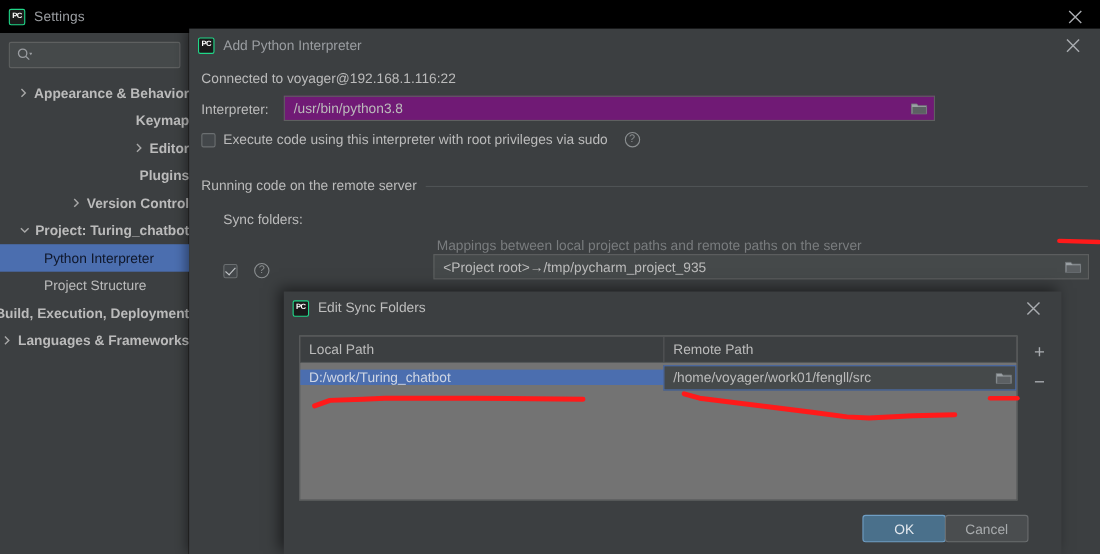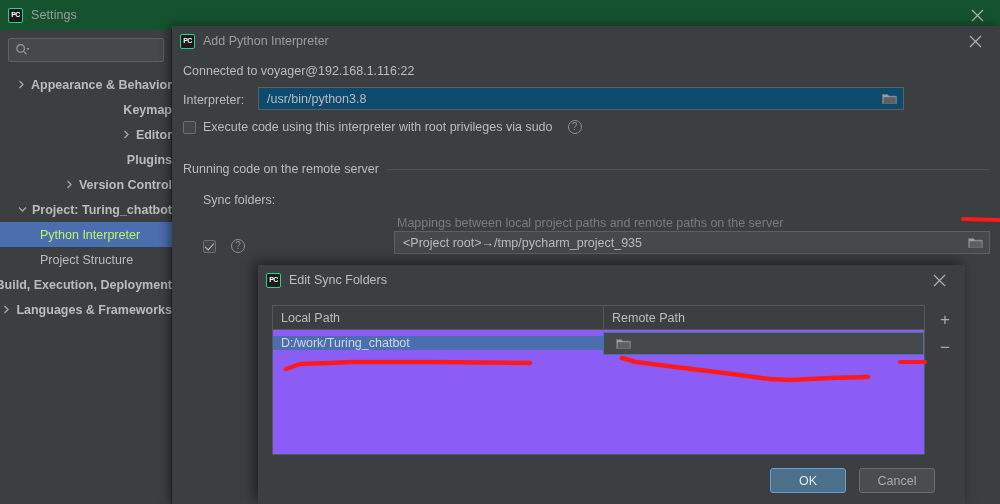--- a/index.html
+++ b/index.html
@@ -12,21 +12,21 @@
   }
   * { box-sizing: border-box; }
 
   
   .settings-window {
     position: absolute; left: 0; top: 0; width: 1000px; height: 504px;
     background: #3c3f41;
   }
   .settings-titlebar {
     position: absolute; left: 0; top: 0; width: 1000px; height: 30px;
-    background: #14532d;
+    background: #000000;
     display: flex; align-items: center;
   }
   .pc-logo {
     width: 15px; height: 15px; margin-left: 8px; margin-right: 8px;
     border: 1.6px solid #21d789; border-radius: 2px;
     background: #1a1a1a; position: relative; flex: none;
   }
   .pc-logo::after {
     content: "PC"; position: absolute; left: 0; top: -1px; width: 100%;
     text-align: center; font-size: 7px; line-height: 13px; color: #ffffff;
@@ -61,21 +61,21 @@
   .search-icon svg { display:block; }
 
   .tree { position: absolute; left: 0; top: 42px; width: 172px; }
   .tree-item {
     height: 25px; display: flex; align-items: center;
     font-size: 12.5px; color: #bbbbbb; white-space: nowrap;
     padding-left: 12px;
   }
   .tree-item.bold { font-weight: bold; justify-content: flex-end; }
   .tree-item.child { padding-left: 40px; }
-  .tree-item.selected { background: #4b6eaf; color: #bef264; }
+  .tree-item.selected { background: #4b6eaf; color: #0f172a; }
   .arrow {
     width: 14px; flex: none; color: #a7a7a7; font-size: 10px;
     display: inline-block; line-height: 1;
   }
   .arrow svg { display:block; }
 
   
   .api-dialog {
     position: absolute; left: 172px; top: 26px; width: 828px; height: 478px;
     background: #3c3f41;
@@ -95,22 +95,22 @@
 
   .connected-line {
     position: absolute; left: 11px; top: 8px;
     font-size: 12.5px; color: #bbbbbb;
   }
   .interp-label {
     position: absolute; left: 11px; top: 37px;
     font-size: 12.5px; color: #bbbbbb;
   }
   .interp-field {
-    position: absolute; left: 86px; top: 31px; width: 646px; height: 23px;
-    background: #0c4a6e; border: 1px solid #5e6060;
+    position: absolute; left: 86px; top: 31px; width: 592px; height: 23px;
+    background: #701a75; border: 1px solid #5e6060;
     display: flex; align-items: center; padding: 0 3px 0 8px;
   }
   .interp-text { font-size: 12.5px; color: #bbbbbb; flex: 1; }
 
   .folder-btn {
     width: 22px; height: 21px; display: flex;
     align-items: center; justify-content: center;
   }
   .folder-btn svg { display: block; }
 
@@ -177,21 +177,21 @@
     position: absolute; right: 8px; top: 0; width: 36px; height: 30px;
     display: flex; align-items: center; justify-content: center;
     color: #a9acb0;
   }
 
   .esf-panel {
     position: absolute; left: 14px; top: 40px; width: 676px; height: 150px;
   }
   .table-wrap {
     position: absolute; left: 0; top: 0; width: 653px; height: 150px;
-    background: #8b5cf6; border: 1px solid #555859;
+    background: #737373; border: 1px solid #555859;
   }
   .thead { display: flex; height: 24px; background: #3c3f41;
     border-bottom: 1px solid #555859; }
   .th {
     font-size: 12.5px; color: #bbbbbb; display: flex; align-items: center;
     padding-left: 8px;
   }
   .th.local { width: 331px; border-right: 1px solid #555859; }
   .th.remote { flex: 1; }
   .trow { display: flex; height: 26px; align-items: center; }
@@ -214,21 +214,21 @@
 
   .esf-footer {
     position: absolute; left: 0; bottom: 0; width: 707px; height: 48px;
   }
   .btn {
     position: absolute; top: 12px; height: 25px;
     font-size: 12.5px; display: flex; align-items: center;
     justify-content: center; border-radius: 3px;
   }
   .btn.ok {
-    right: 119px; width: 76px; background: #4a708b; color: #e3e8ee;
+    right: 105px; width: 76px; background: #4a708b; color: #e3e8ee;
     border: 1px solid #6f9ec4;
   }
   .btn.cancel {
     right: 30px; width: 76px; background: #4a4d4f; color: #a8abad;
     border: 1px solid #6a6d6f;
   }
 
   
   .annot {
     position: absolute; left: 0; top: 0; width: 1000px; height: 504px;
@@ -403,20 +403,21 @@
 
   <div class="esf-panel">
     <div class="table-wrap">
       <div class="thead">
         <div class="th local">Local Path</div>
         <div class="th remote">Remote Path</div>
       </div>
       <div class="trow">
         <div class="td-local">D:/work/Turing_chatbot</div>
         <div class="td-remote">
+          <span class="val">/home/voyager/work01/fengll/src</span>
           <span class="folder-btn">
             <svg width="15" height="13" viewBox="0 0 15 13">
               <path d="M0.5 2.5 h5 l1.3 1.6 h7.7 v7.4 h-14 z" fill="#9aa0a4" stroke="#6f7477" stroke-width="0.8"></path>
               <path d="M1.5 5.2 h12.3 v6.3 h-12.3 z" fill="#5c6063"></path>
             </svg>
           </span>
         </div>
       </div>
     </div>
 

